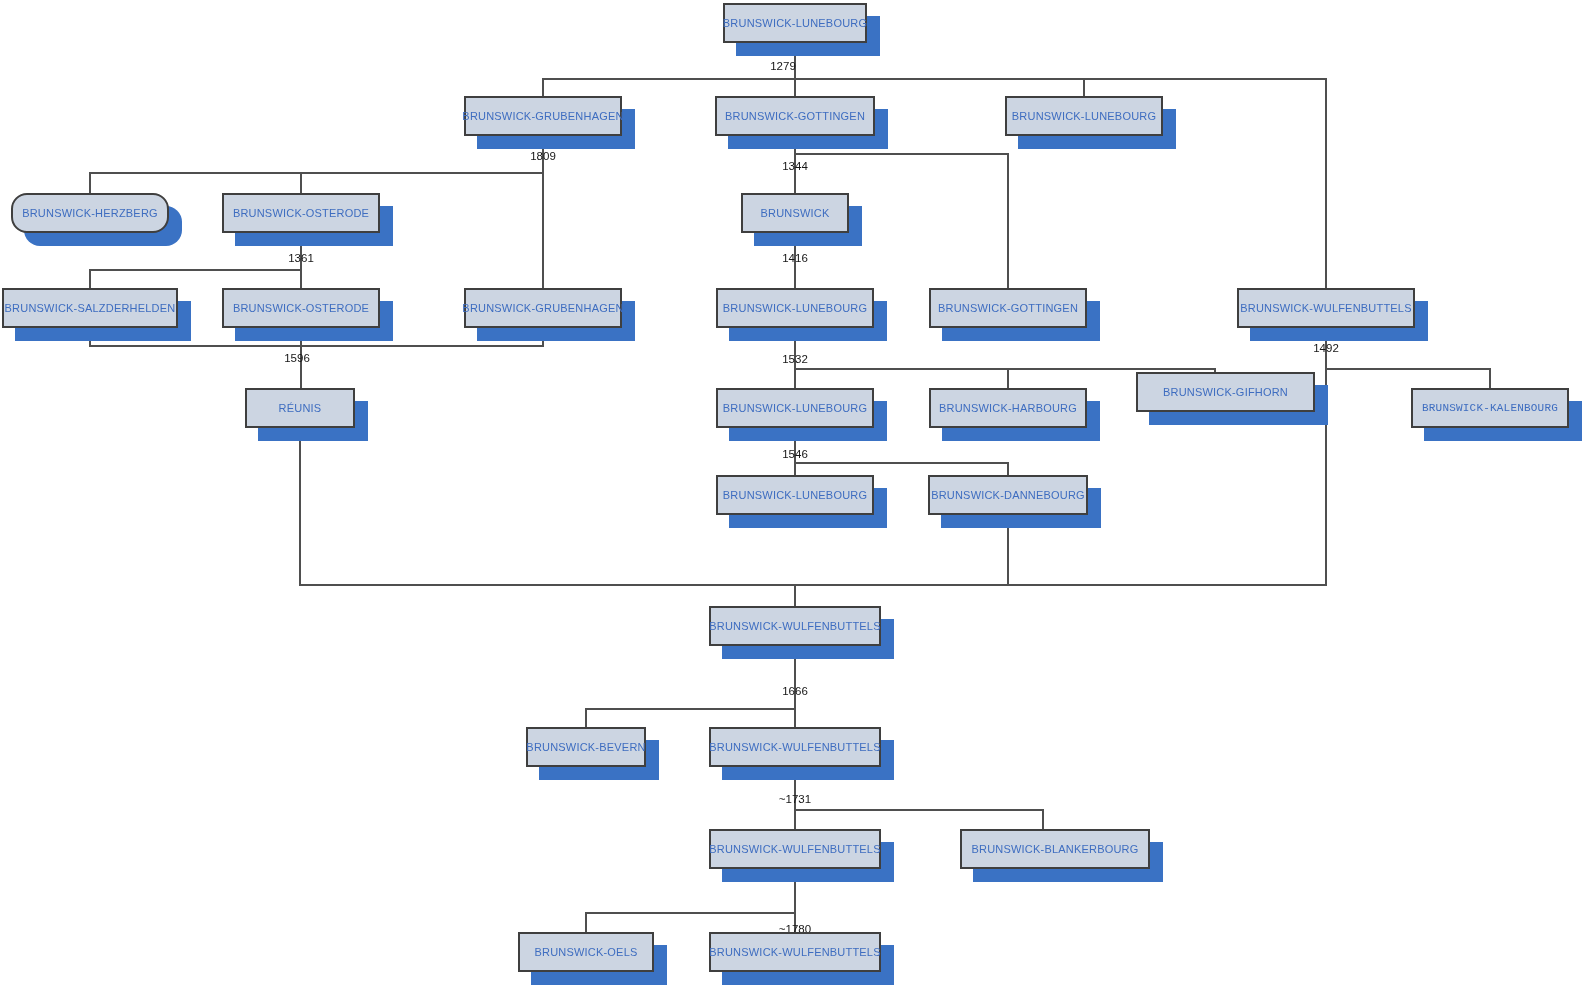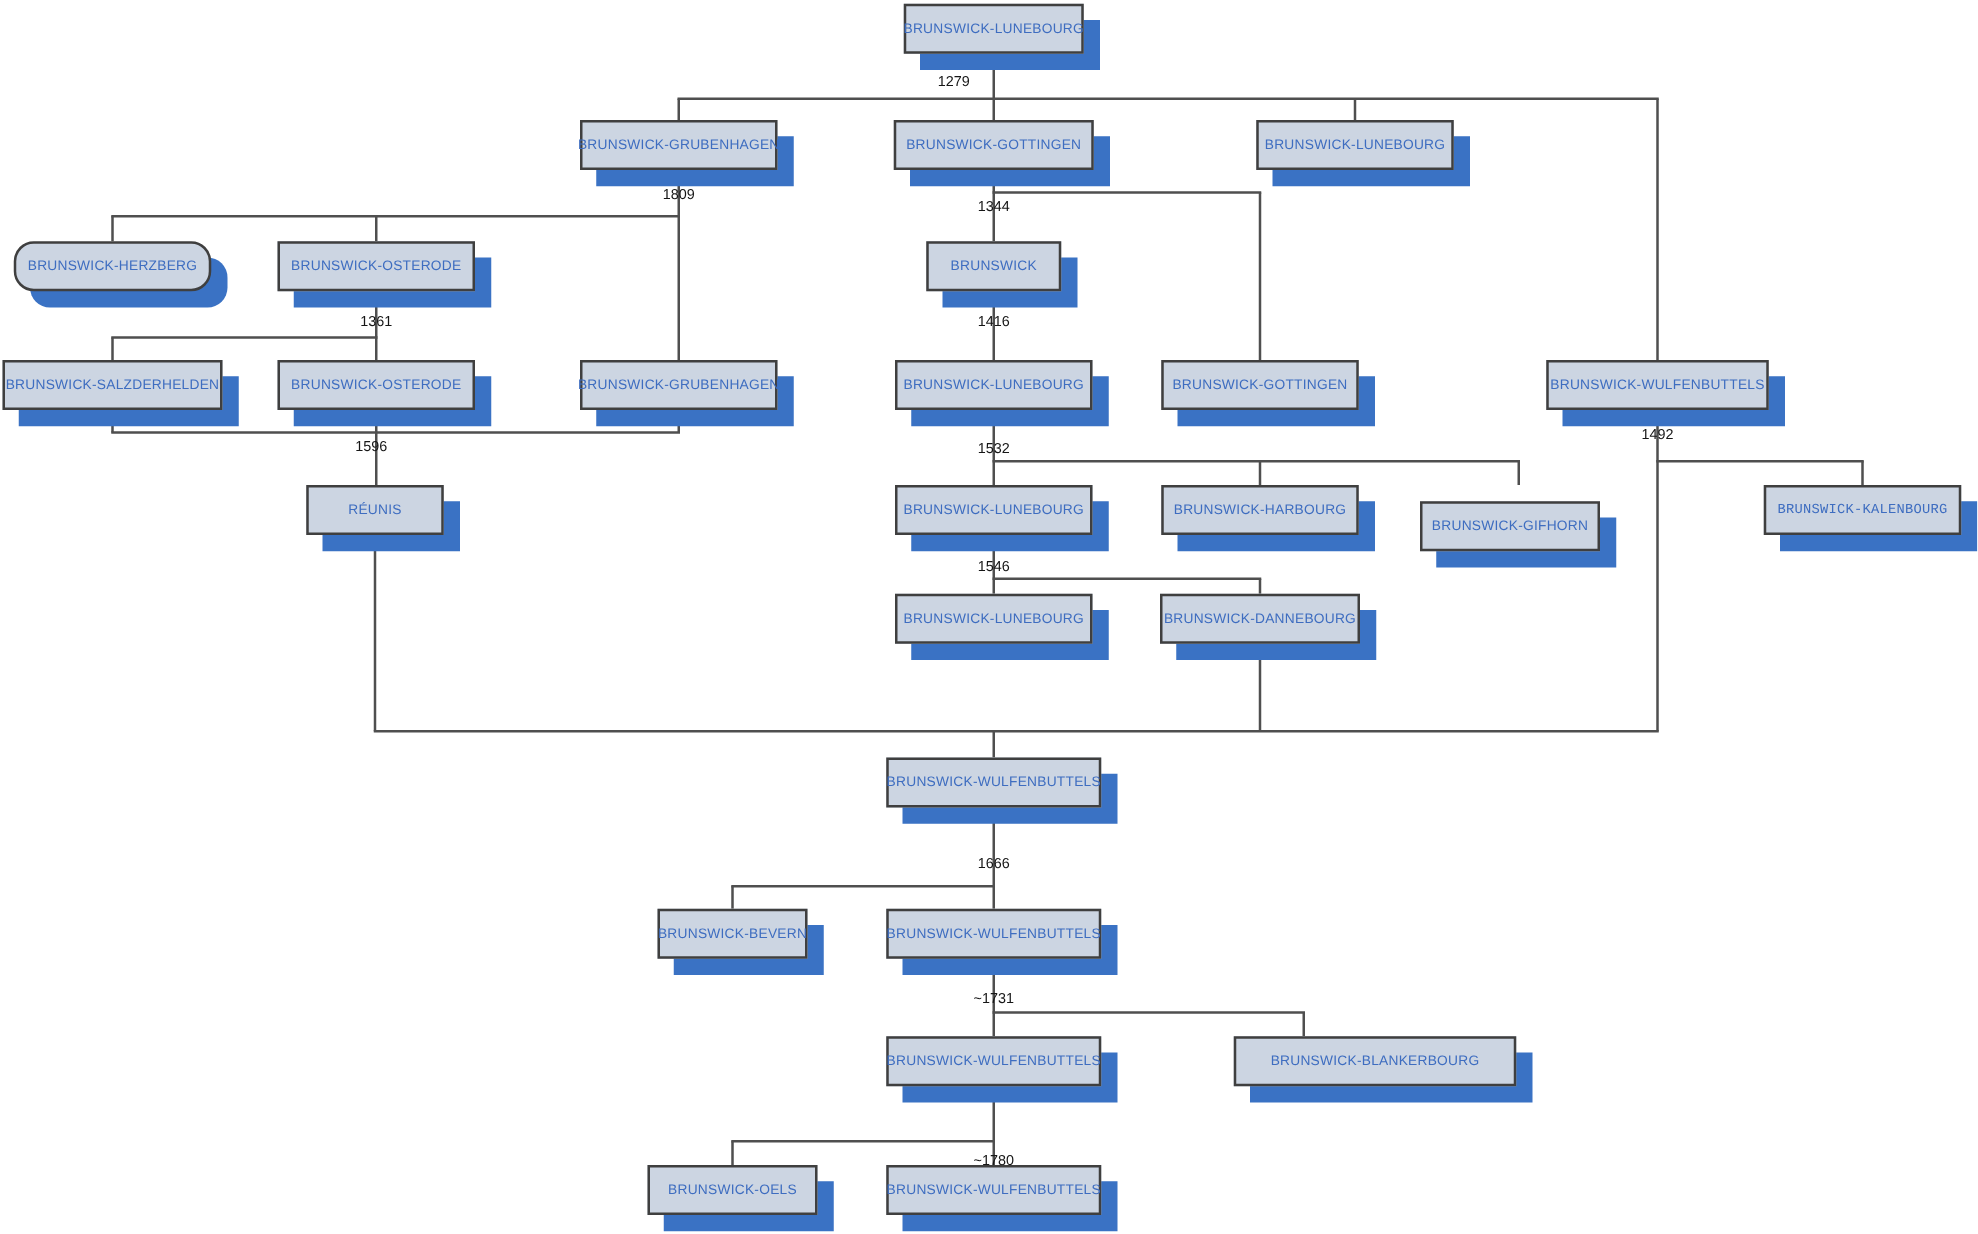--- a/index.html
+++ b/index.html
@@ -140,21 +140,21 @@
     </div>
     <div class="node" style="left: 245px; top: 388px; width: 110px;">
       <span class="lbl">RÉUNIS</span>
     </div>
     <div class="node" style="left: 716px; top: 388px; width: 158px;">
       <span class="lbl">BRUNSWICK-LUNEBOURG</span>
     </div>
     <div class="node" style="left: 929px; top: 388px; width: 158px;">
       <span class="lbl">BRUNSWICK-HARBOURG</span>
     </div>
-    <div class="node" style="left: 1136px; top: 401px; width: 144px;">
+    <div class="node" style="left: 1136px; top: 372px; width: 179px;">
       <span class="lbl">BRUNSWICK-GIFHORN</span>
     </div>
     <div class="node" style="left: 1411px; top: 388px; width: 158px; font-family: Liberation Mono, monospace;">
       <span class="lbl">BRUNSWICK-KALENBOURG</span>
     </div>
     <div class="node" style="left: 716px; top: 475px; width: 158px;">
       <span class="lbl">BRUNSWICK-LUNEBOURG</span>
     </div>
     <div class="node" style="left: 928px; top: 475px; width: 160px;">
       <span class="lbl">BRUNSWICK-DANNEBOURG</span>
@@ -164,30 +164,30 @@
     </div>
     <div class="node" style="left: 526px; top: 727px; width: 120px;">
       <span class="lbl">BRUNSWICK-BEVERN</span>
     </div>
     <div class="node" style="left: 709px; top: 727px; width: 172px;">
       <span class="lbl">BRUNSWICK-WULFENBUTTELS</span>
     </div>
     <div class="node" style="left: 709px; top: 829px; width: 172px;">
       <span class="lbl">BRUNSWICK-WULFENBUTTELS</span>
     </div>
-    <div class="node" style="left: 987px; top: 829px; width: 226px;">
+    <div class="node" style="left: 960px; top: 829px; width: 190px;">
       <span class="lbl">BRUNSWICK-BLANKERBOURG</span>
     </div>
     <div class="node" style="left: 518px; top: 932px; width: 136px;">
       <span class="lbl">BRUNSWICK-OELS</span>
     </div>
     <div class="node" style="left: 709px; top: 932px; width: 172px;">
       <span class="lbl">BRUNSWICK-WULFENBUTTELS</span>
     </div>
-    <div class="year" style="left: 763px; top: 66px; text-align: right;">1279</div>
+    <div class="year" style="left: 783px; top: 66px; text-align: right;">1279</div>
     <div class="year" style="left: 543px; top: 156px;">1809</div>
     <div class="year" style="left: 795px; top: 166px;">1344</div>
     <div class="year" style="left: 301px; top: 258px;">1361</div>
     <div class="year" style="left: 795px; top: 258px;">1416</div>
     <div class="year" style="left: 297px; top: 358px;">1596</div>
     <div class="year" style="left: 795px; top: 359px;">1532</div>
     <div class="year" style="left: 1326px; top: 348px;">1492</div>
     <div class="year" style="left: 795px; top: 454px;">1546</div>
     <div class="year" style="left: 795px; top: 691px;">1666</div>
     <div class="year" style="left: 795px; top: 799px;">~1731</div>

